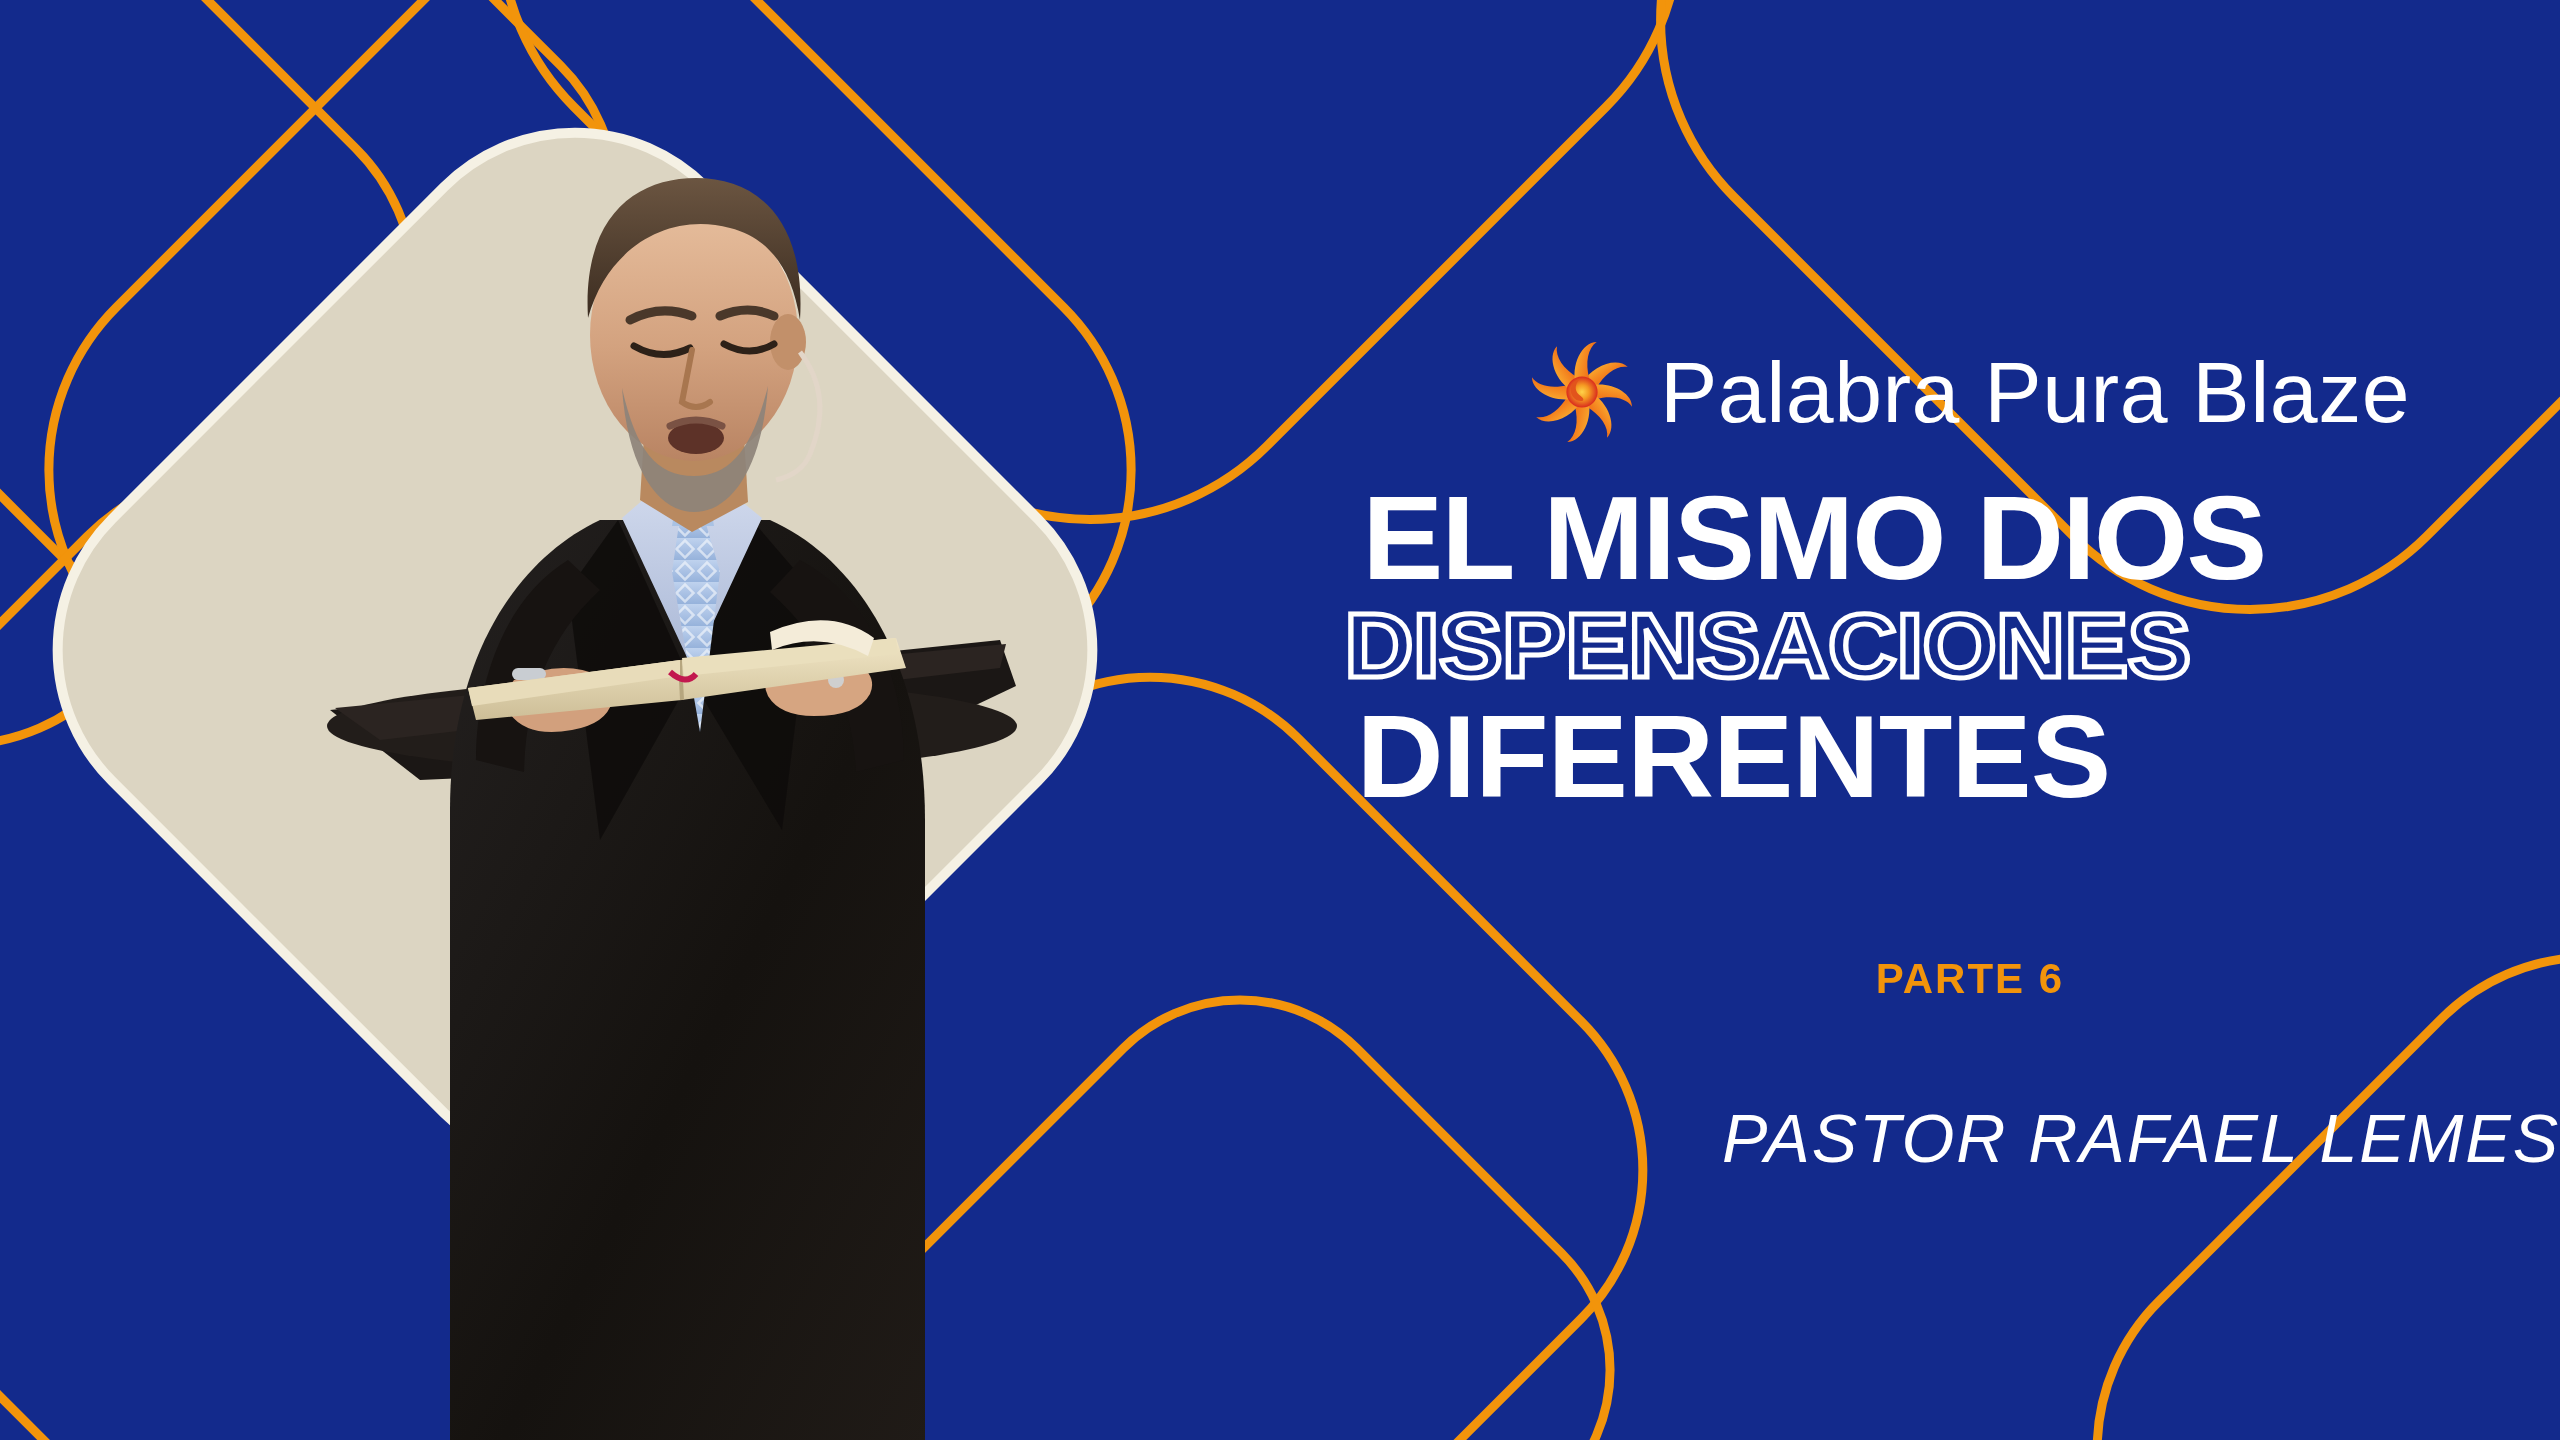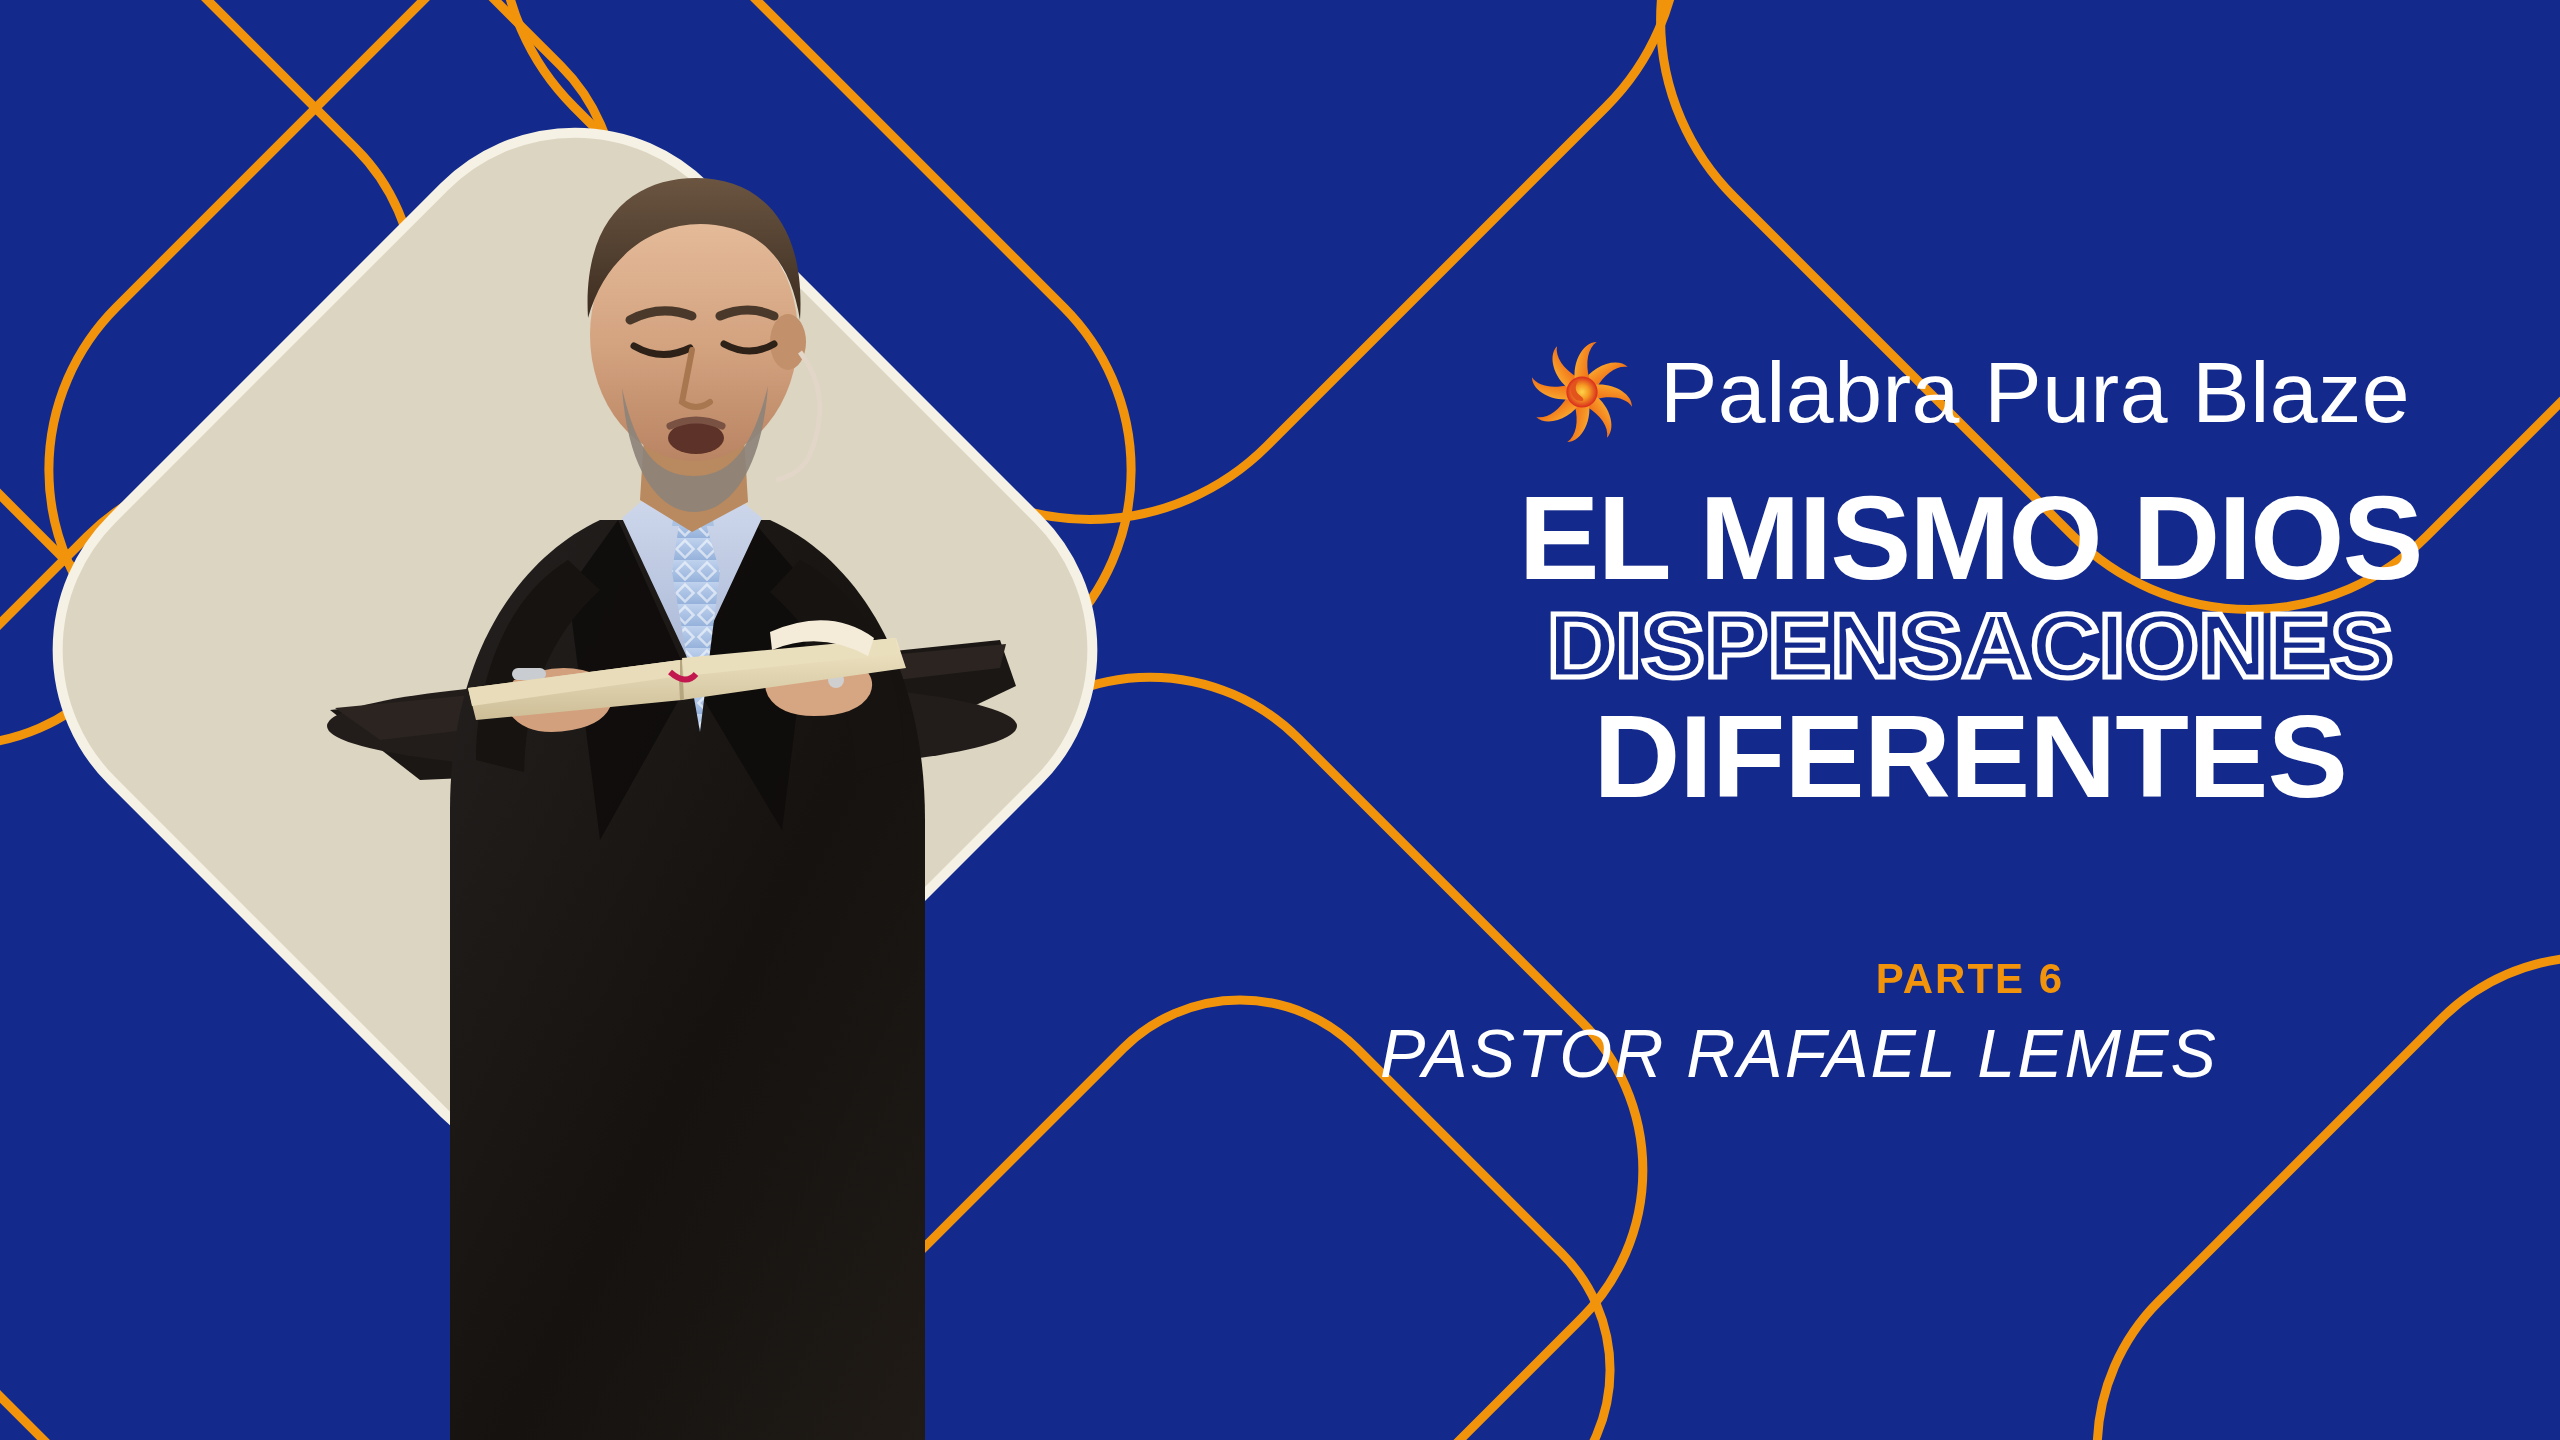--- a/index.html
+++ b/index.html
@@ -26,21 +26,21 @@
   .logo-row{
     position:absolute;left:0;top:322px;width:1180px;height:140px;
     display:flex;align-items:center;justify-content:center;gap:26px;
   }
   .logo-mark{width:104px;height:104px;flex:0 0 104px;}
   .logo-text{
     color:#FFFFFF;font-size:86px;letter-spacing:0.5px;font-weight:400;
     white-space:nowrap;line-height:1;
   }
 
-  .title-block{position:absolute;left:0;top:480px;width:1180px;text-align:center;}
+  .title-block{position:absolute;left:0;top:480px;width:1180px;}
   .t-line1{
     font-size:118px;font-weight:700;color:#FFFFFF;letter-spacing:-2px;
     line-height:0.99;white-space:nowrap;
     transform:scaleX(1.03);transform-origin:center;
   }
   .t-line2{
     font-size:90px;font-weight:700;letter-spacing:-0.5px;line-height:1.02;
     white-space:nowrap;color:transparent;
     -webkit-text-stroke:5px #FFFFFF;
     paint-order:stroke fill;
@@ -53,21 +53,21 @@
     transform:scaleX(1.04);transform-origin:center;
     margin-top:6px;
   }
 
   .part-label{
     position:absolute;left:0;top:955px;width:1180px;text-align:center;
     font-size:42px;font-weight:700;color:#F2940B;letter-spacing:2px;
     white-space:nowrap;
   }
   .speaker{
-    position:absolute;left:0;top:1014px;width:1180px;text-align:left;
+    position:absolute;left:0;top:1099px;width:1180px;text-align:right;
     font-size:68px;font-style:italic;font-weight:400;color:#FFFFFF;
     letter-spacing:2px;white-space:nowrap;
   }
 </style>
 </head>
 <body>
 
 <div id="stage">
 
   <svg class="deco-svg" viewBox="0 0 2560 1440">

